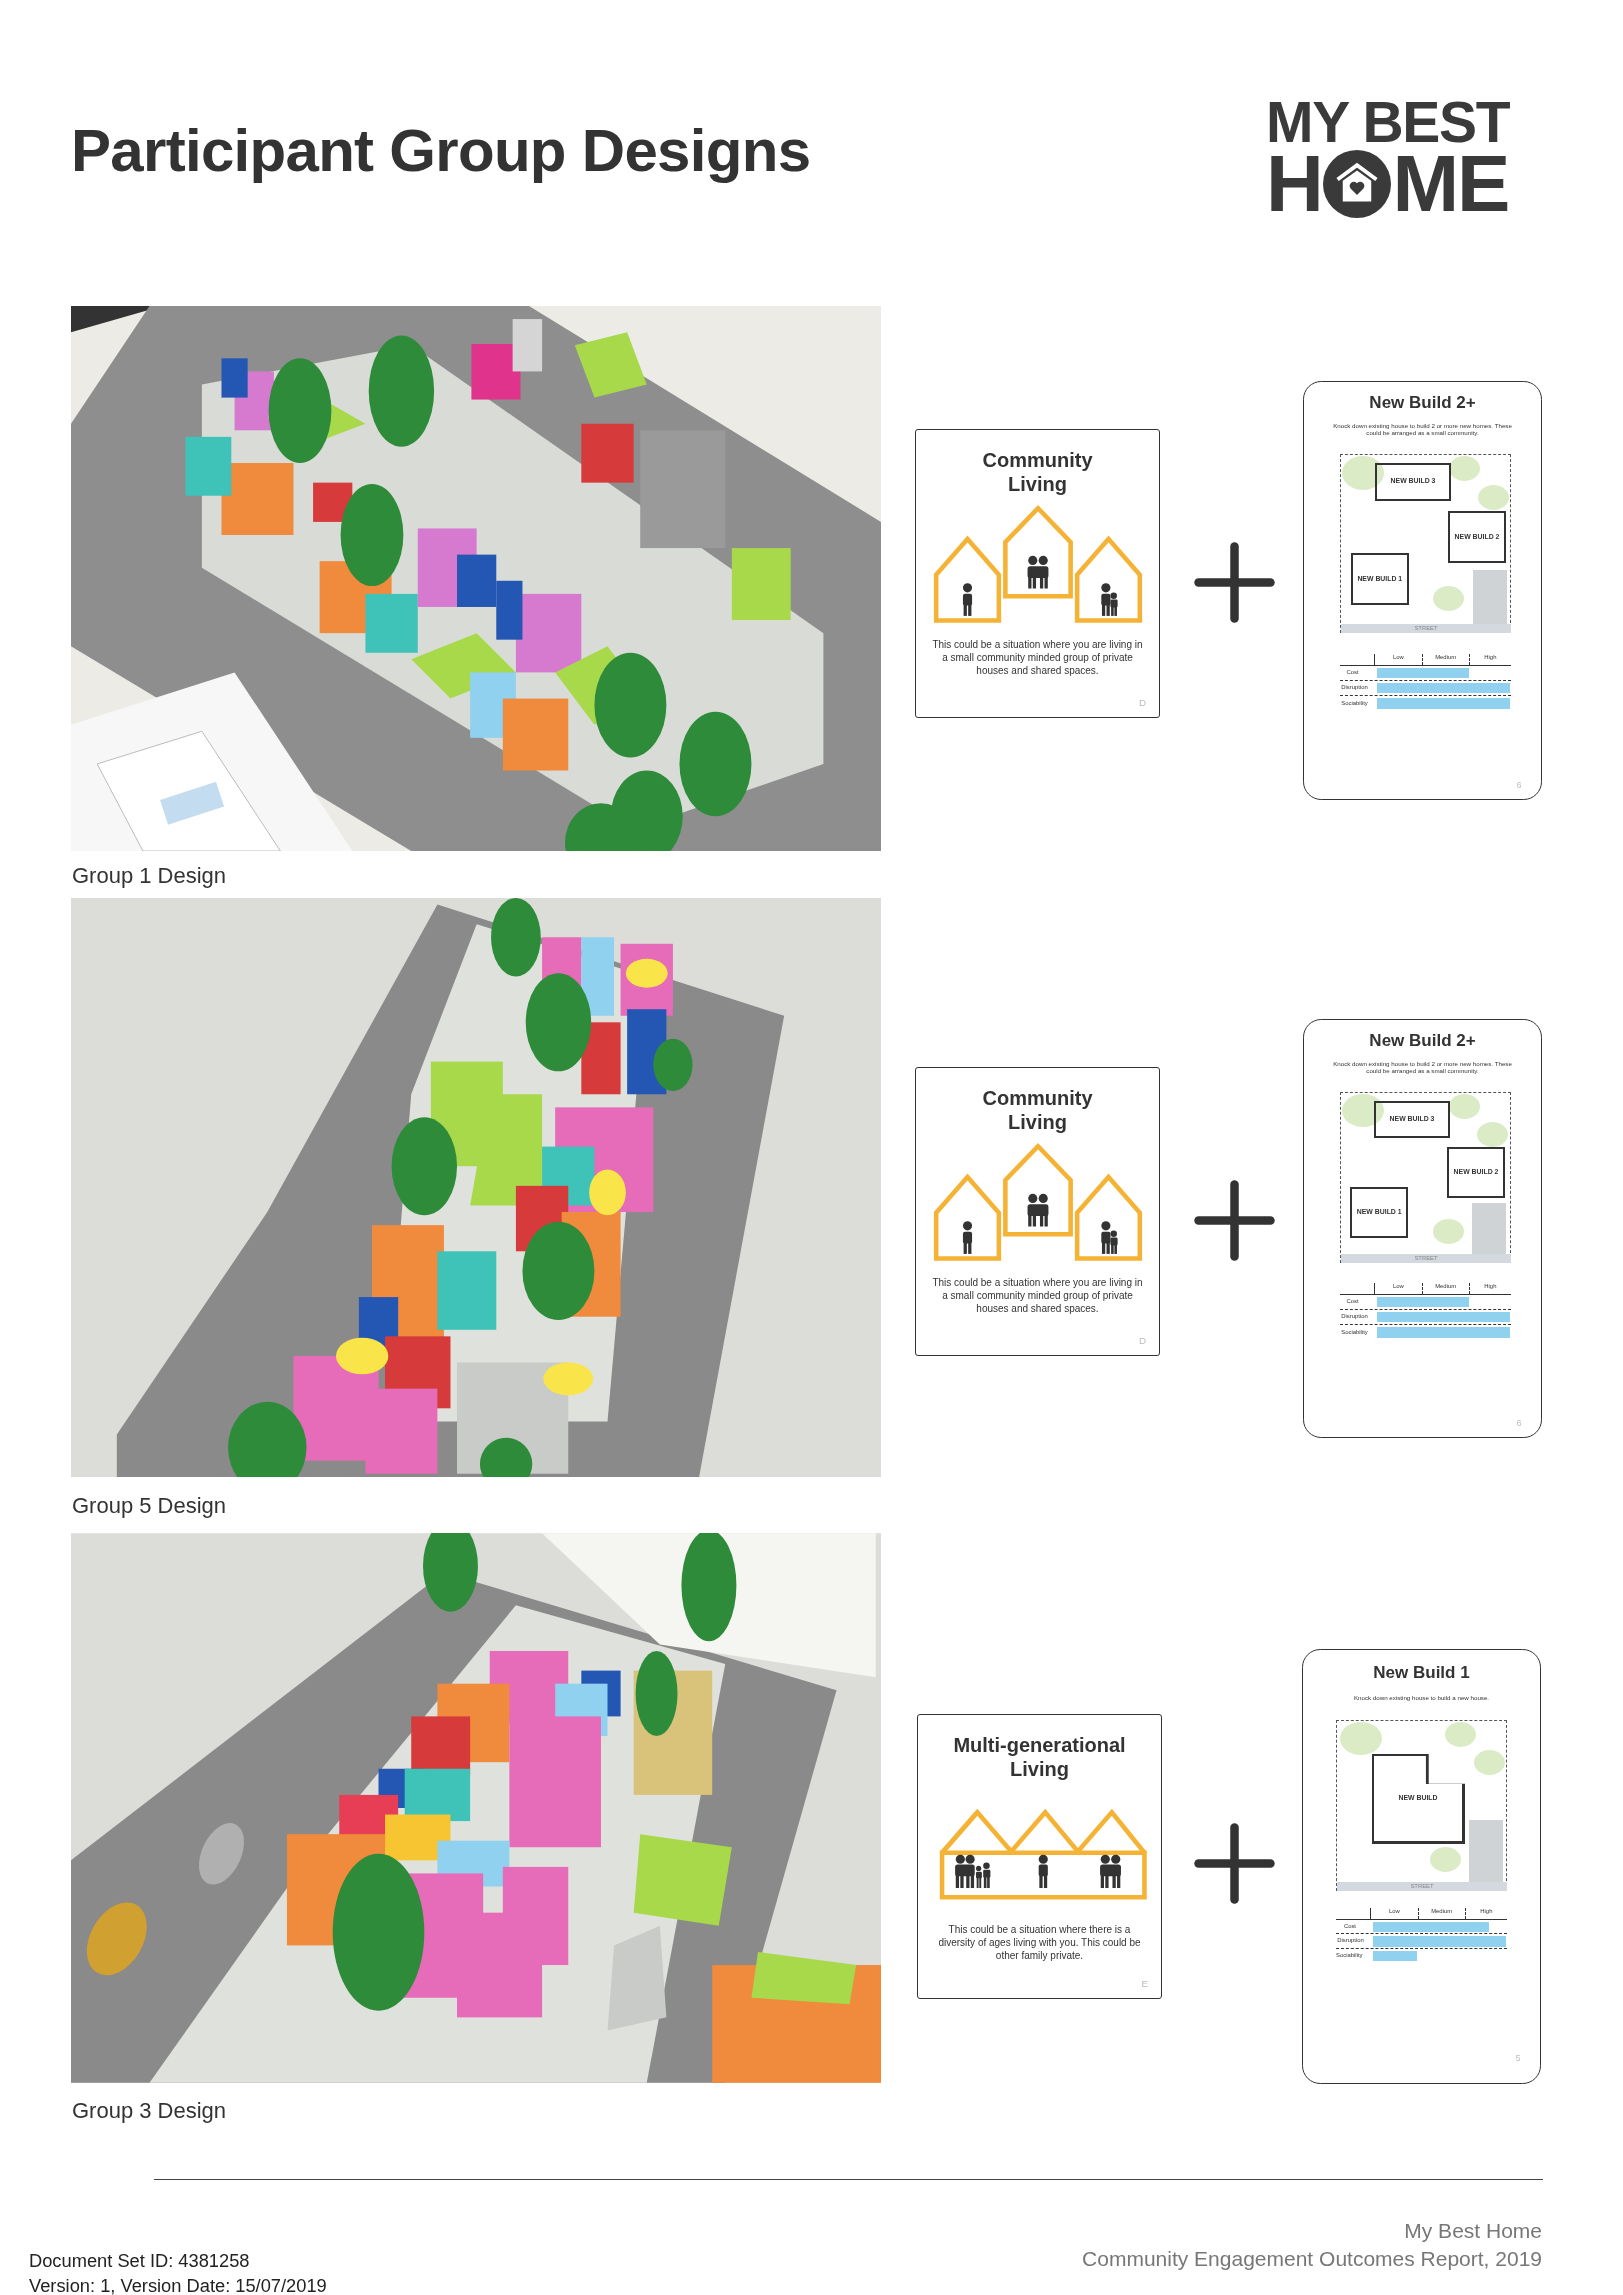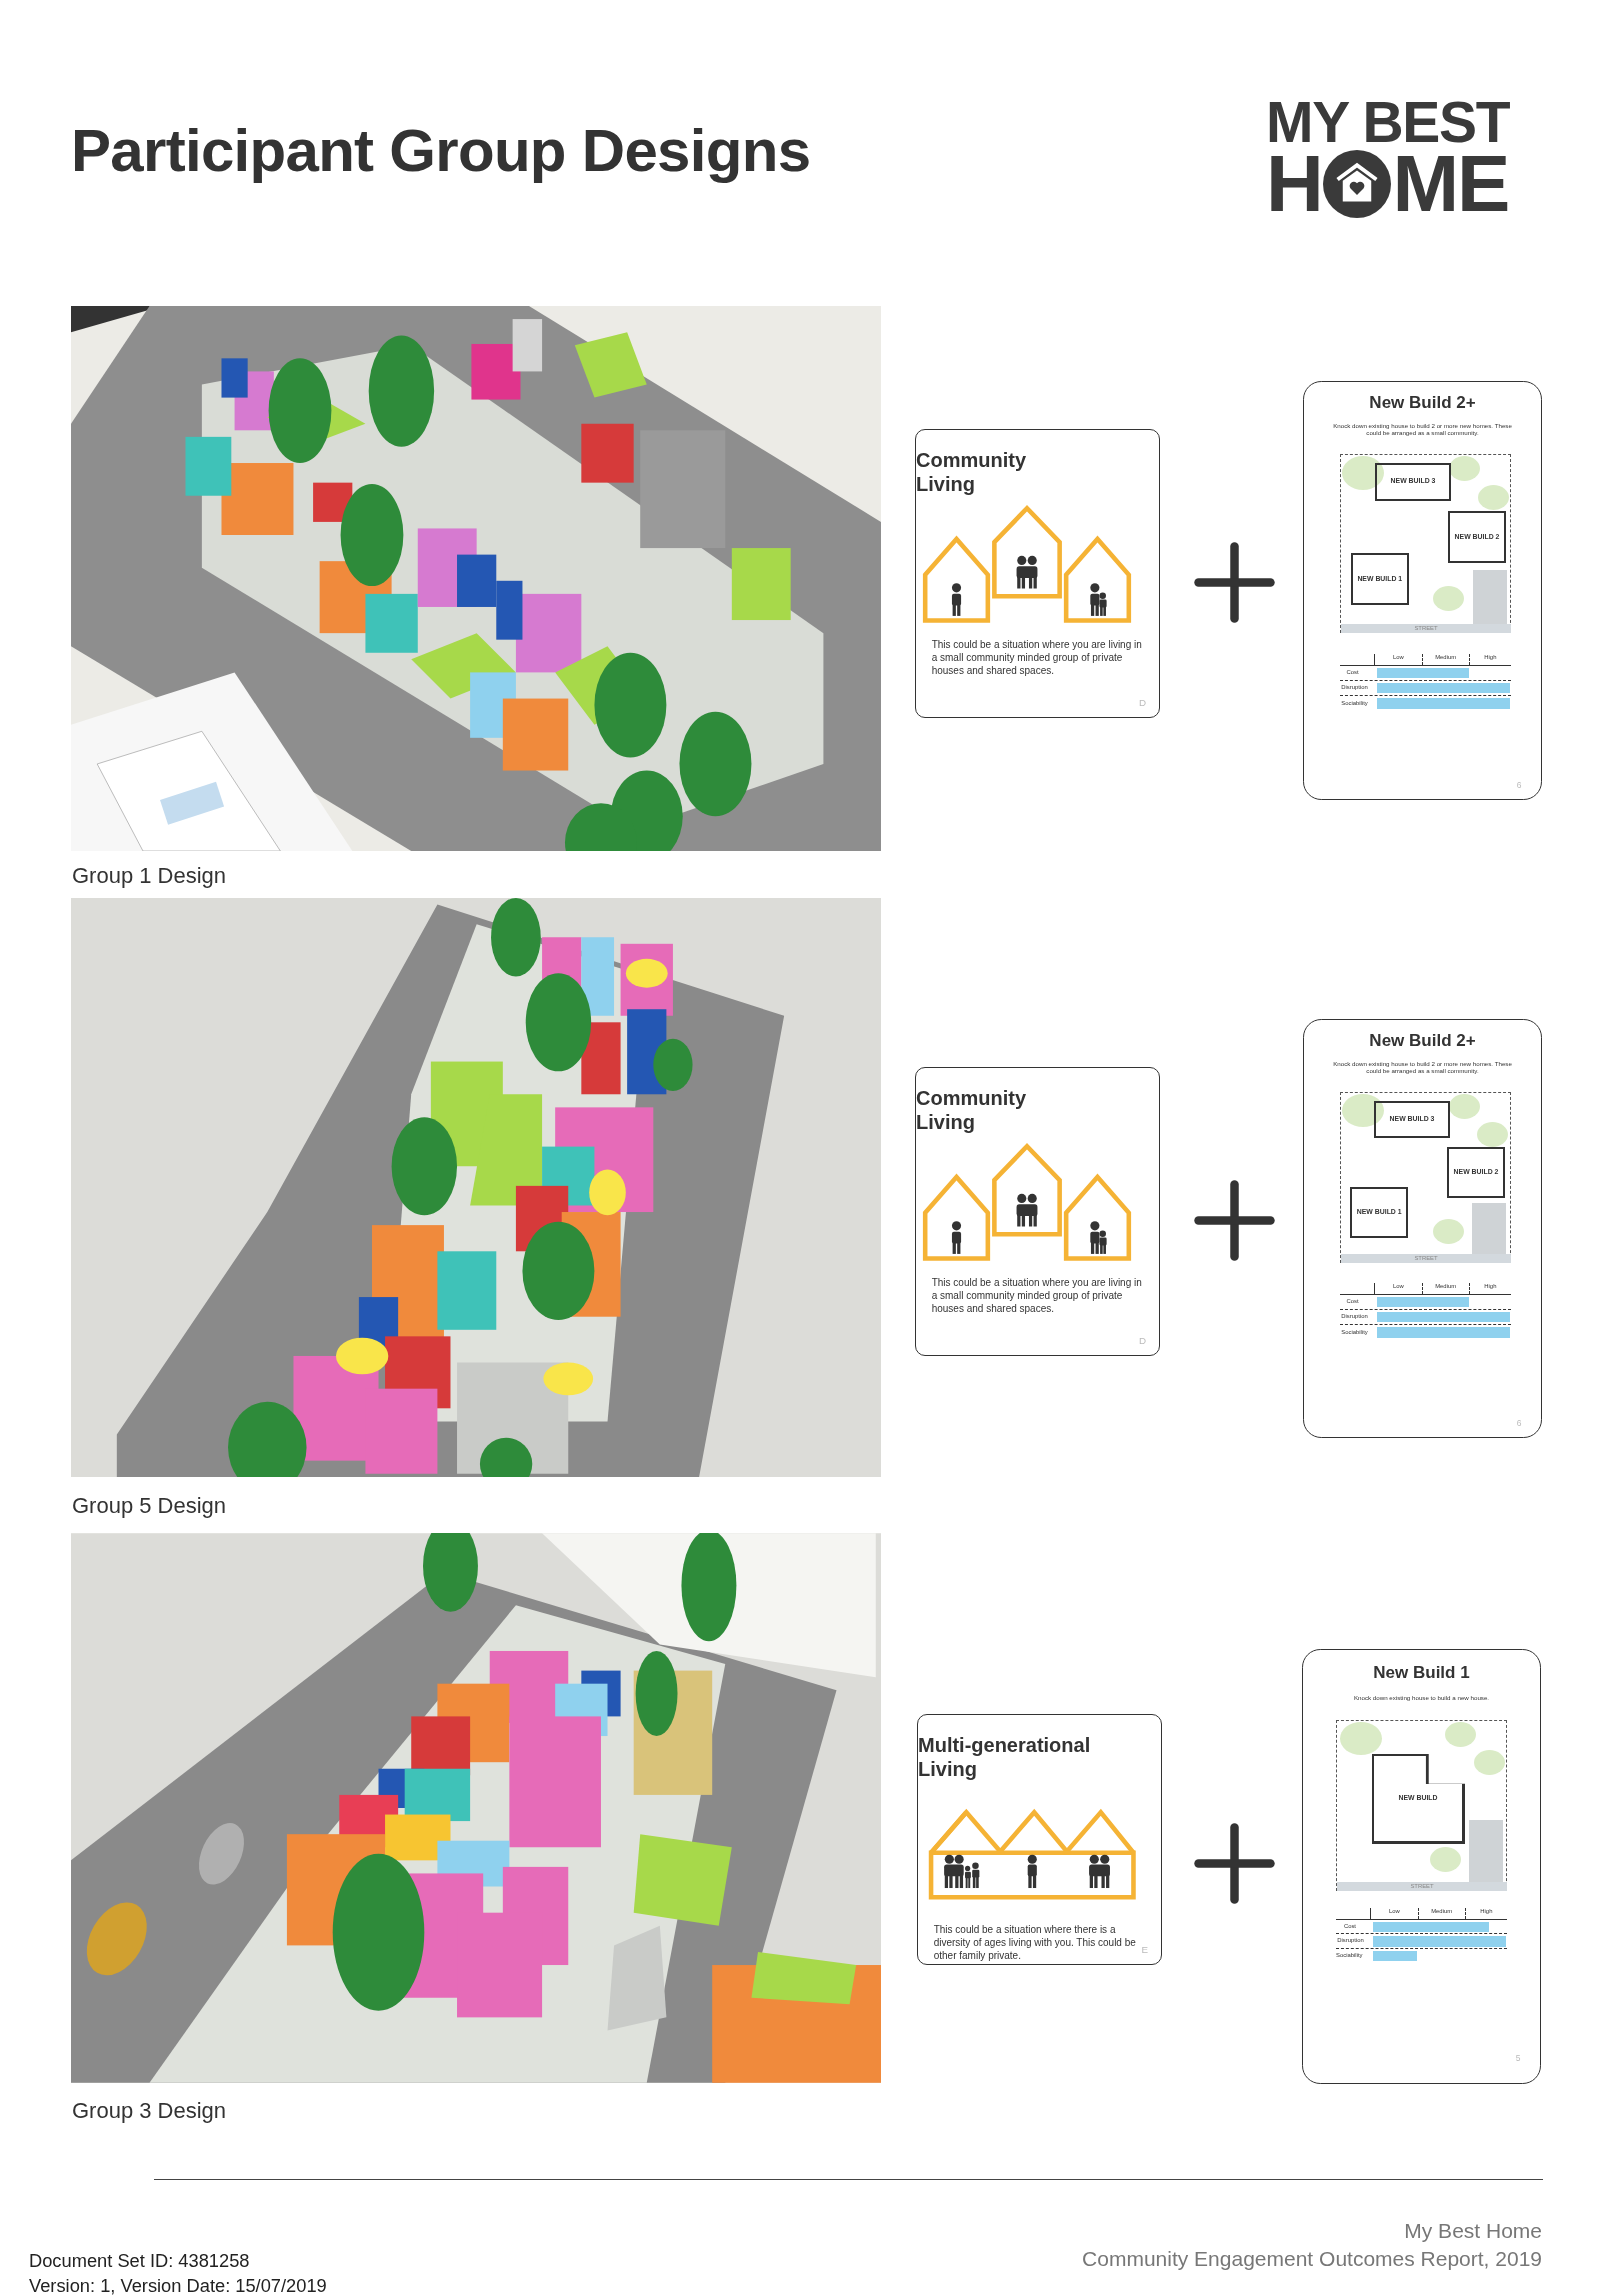--- a/index.html
+++ b/index.html
@@ -12,21 +12,21 @@
   .logo { left:1266px; top:97px; width:275px; color:#3a3a3a; font-weight:bold; line-height:0.9; }
   .logo .l1 { font-size:57px; letter-spacing:-1.3px; display:block; }
   .logo .l2 { font-size:80px; letter-spacing:-2px; display:flex; align-items:center; }
   .logo .o { display:inline-block; width:68px; height:68px; border-radius:50%; background:#3a3a3a; position:relative; margin:0 1.3px; }
   .logo .o svg { position:absolute; left:11.8px; top:10.5px; }
 
   .photo { left:71px; width:810px; overflow:hidden; border:0; }
   .photo svg { display:block; }
   .caption { left:72px; font-size:22px; color:#333; }
 
-  .living-card { width:245px; border:1.6px solid #333; border-radius:10px; background:#fff; box-sizing:border-box; }
+  .living-card { width:245px; border:1.6px solid #333; border-radius:3px; background:#fff; box-sizing:border-box; text-align:center; }
   .living-card .t { font-weight:bold; font-size:20px; line-height:1.2; margin-top:18.3px; color:#333; }
   .living-card .d { font-size:10px; line-height:1.3; padding:0 15.7px; color:#333; }
   .living-card .code { position:absolute; right:13px; bottom:9.2px; font-size:9.8px; color:#bbb; }
 
   .plus { width:85px; height:85px; }
 
   .build-card { width:239px; border:1.6px solid #333; border-radius:18.3px; background:#fff; box-sizing:border-box; }
   .build-card .t { text-align:center; font-weight:bold; font-size:17px; margin-top:10.5px; color:#333; }
   .build-card .d { text-align:center; font-size:6.2px; line-height:1.15; margin:9.2px 26px 0; color:#333; }
   .build-card .code { position:absolute; right:19.6px; font-size:8.5px; color:#bbb; }
@@ -346,21 +346,21 @@
     <g fill="#2e8b3a">
       <ellipse cx="580" cy="50" rx="42" ry="70"></ellipse>
         <ellipse cx="975" cy="80" rx="42" ry="85"></ellipse>
         <ellipse cx="895" cy="245" rx="32" ry="65"></ellipse>
         <ellipse cx="470" cy="610" rx="70" ry="120"></ellipse>
     </g>
   </svg>
 </div>
 <div class="abs caption" style="top:2098px;">Group 3 Design</div>
 
-<div class="abs living-card" style="left:917px;top:1714px;height:251px;">
+<div class="abs living-card" style="left:917px;top:1714px;height:285px;">
   <div class="t">
     <div>Multi-generational</div>
     <div>Living</div>
   </div>
   <svg width="222" height="111" viewBox="0 0 340 170" style="margin-top:13px">
     <polyline points="32,90 86,28 138,88 190,28 240,88 292,28 342,90" transform="translate(-12,0)" fill="none" stroke="#f5b335" stroke-width="7" stroke-linejoin="miter"></polyline>
     <polygon points="20,90 20,158 330,158 330,90" fill="none" stroke="#f5b335" stroke-width="7"></polygon>
     <polyline points="20,90 74,28" fill="none" stroke="#f5b335" stroke-width="7"></polyline>
     <g fill="#333">
       <circle cx="48" cy="100" r="7"></circle>

